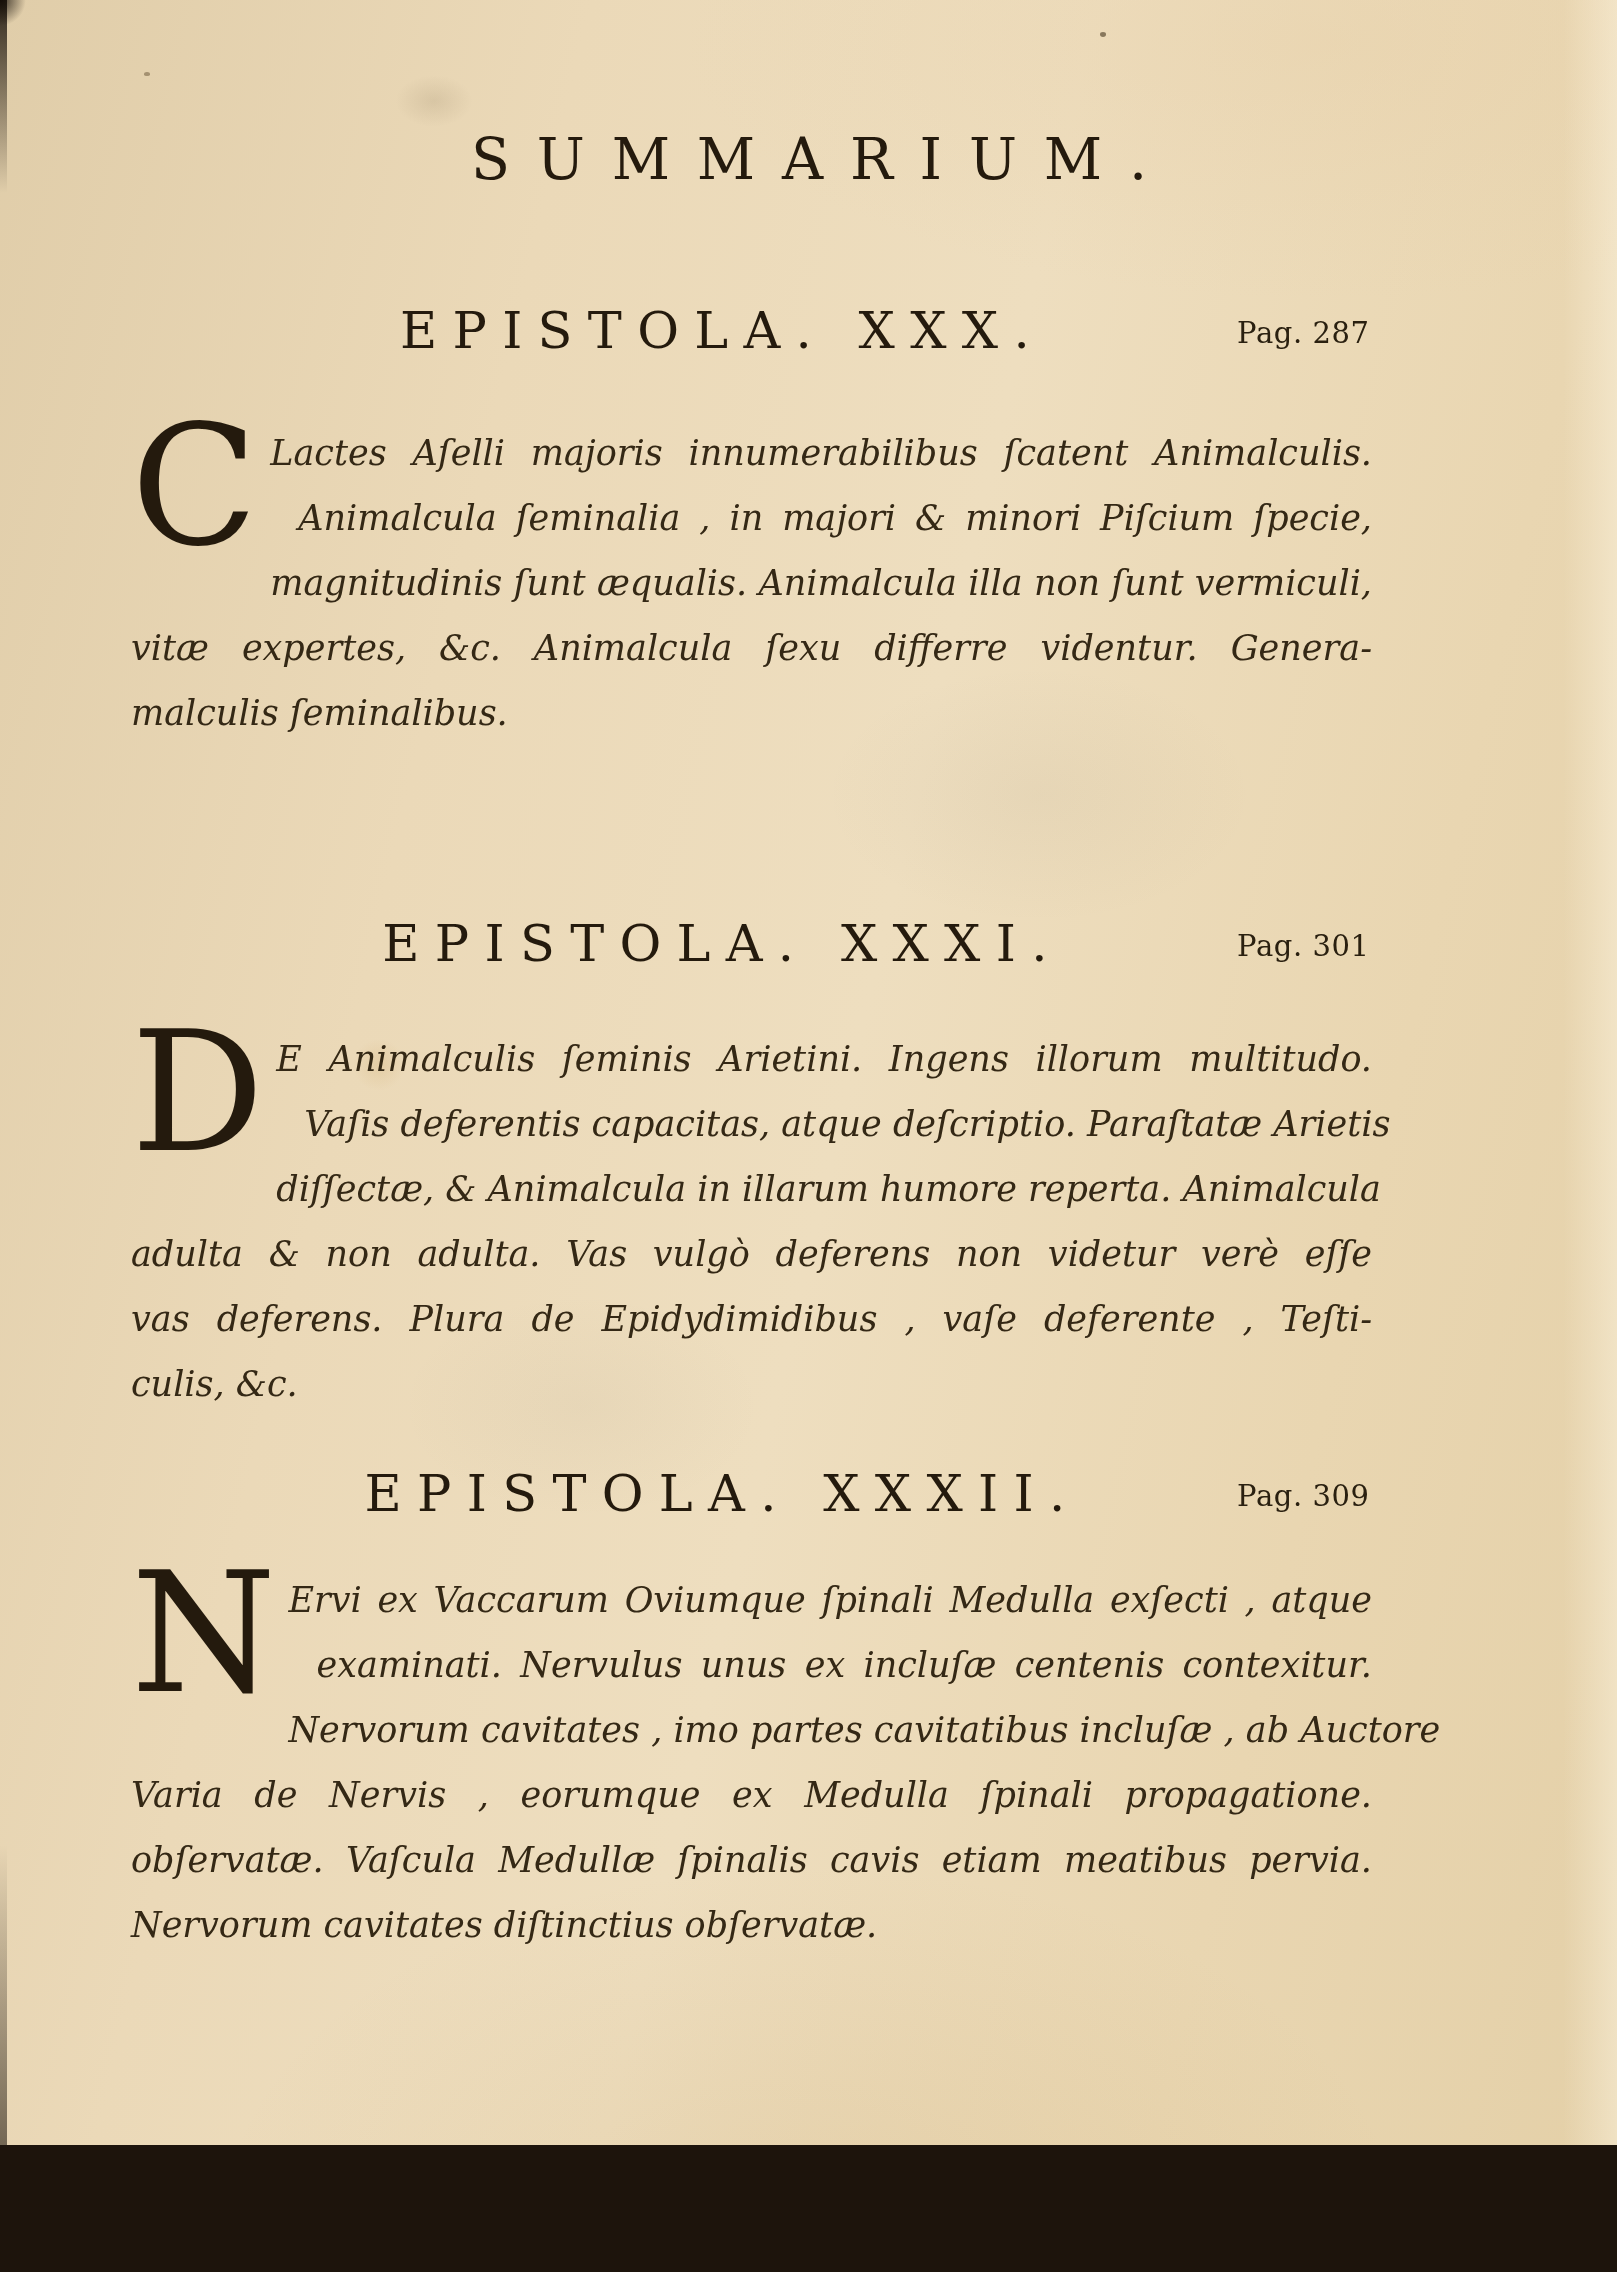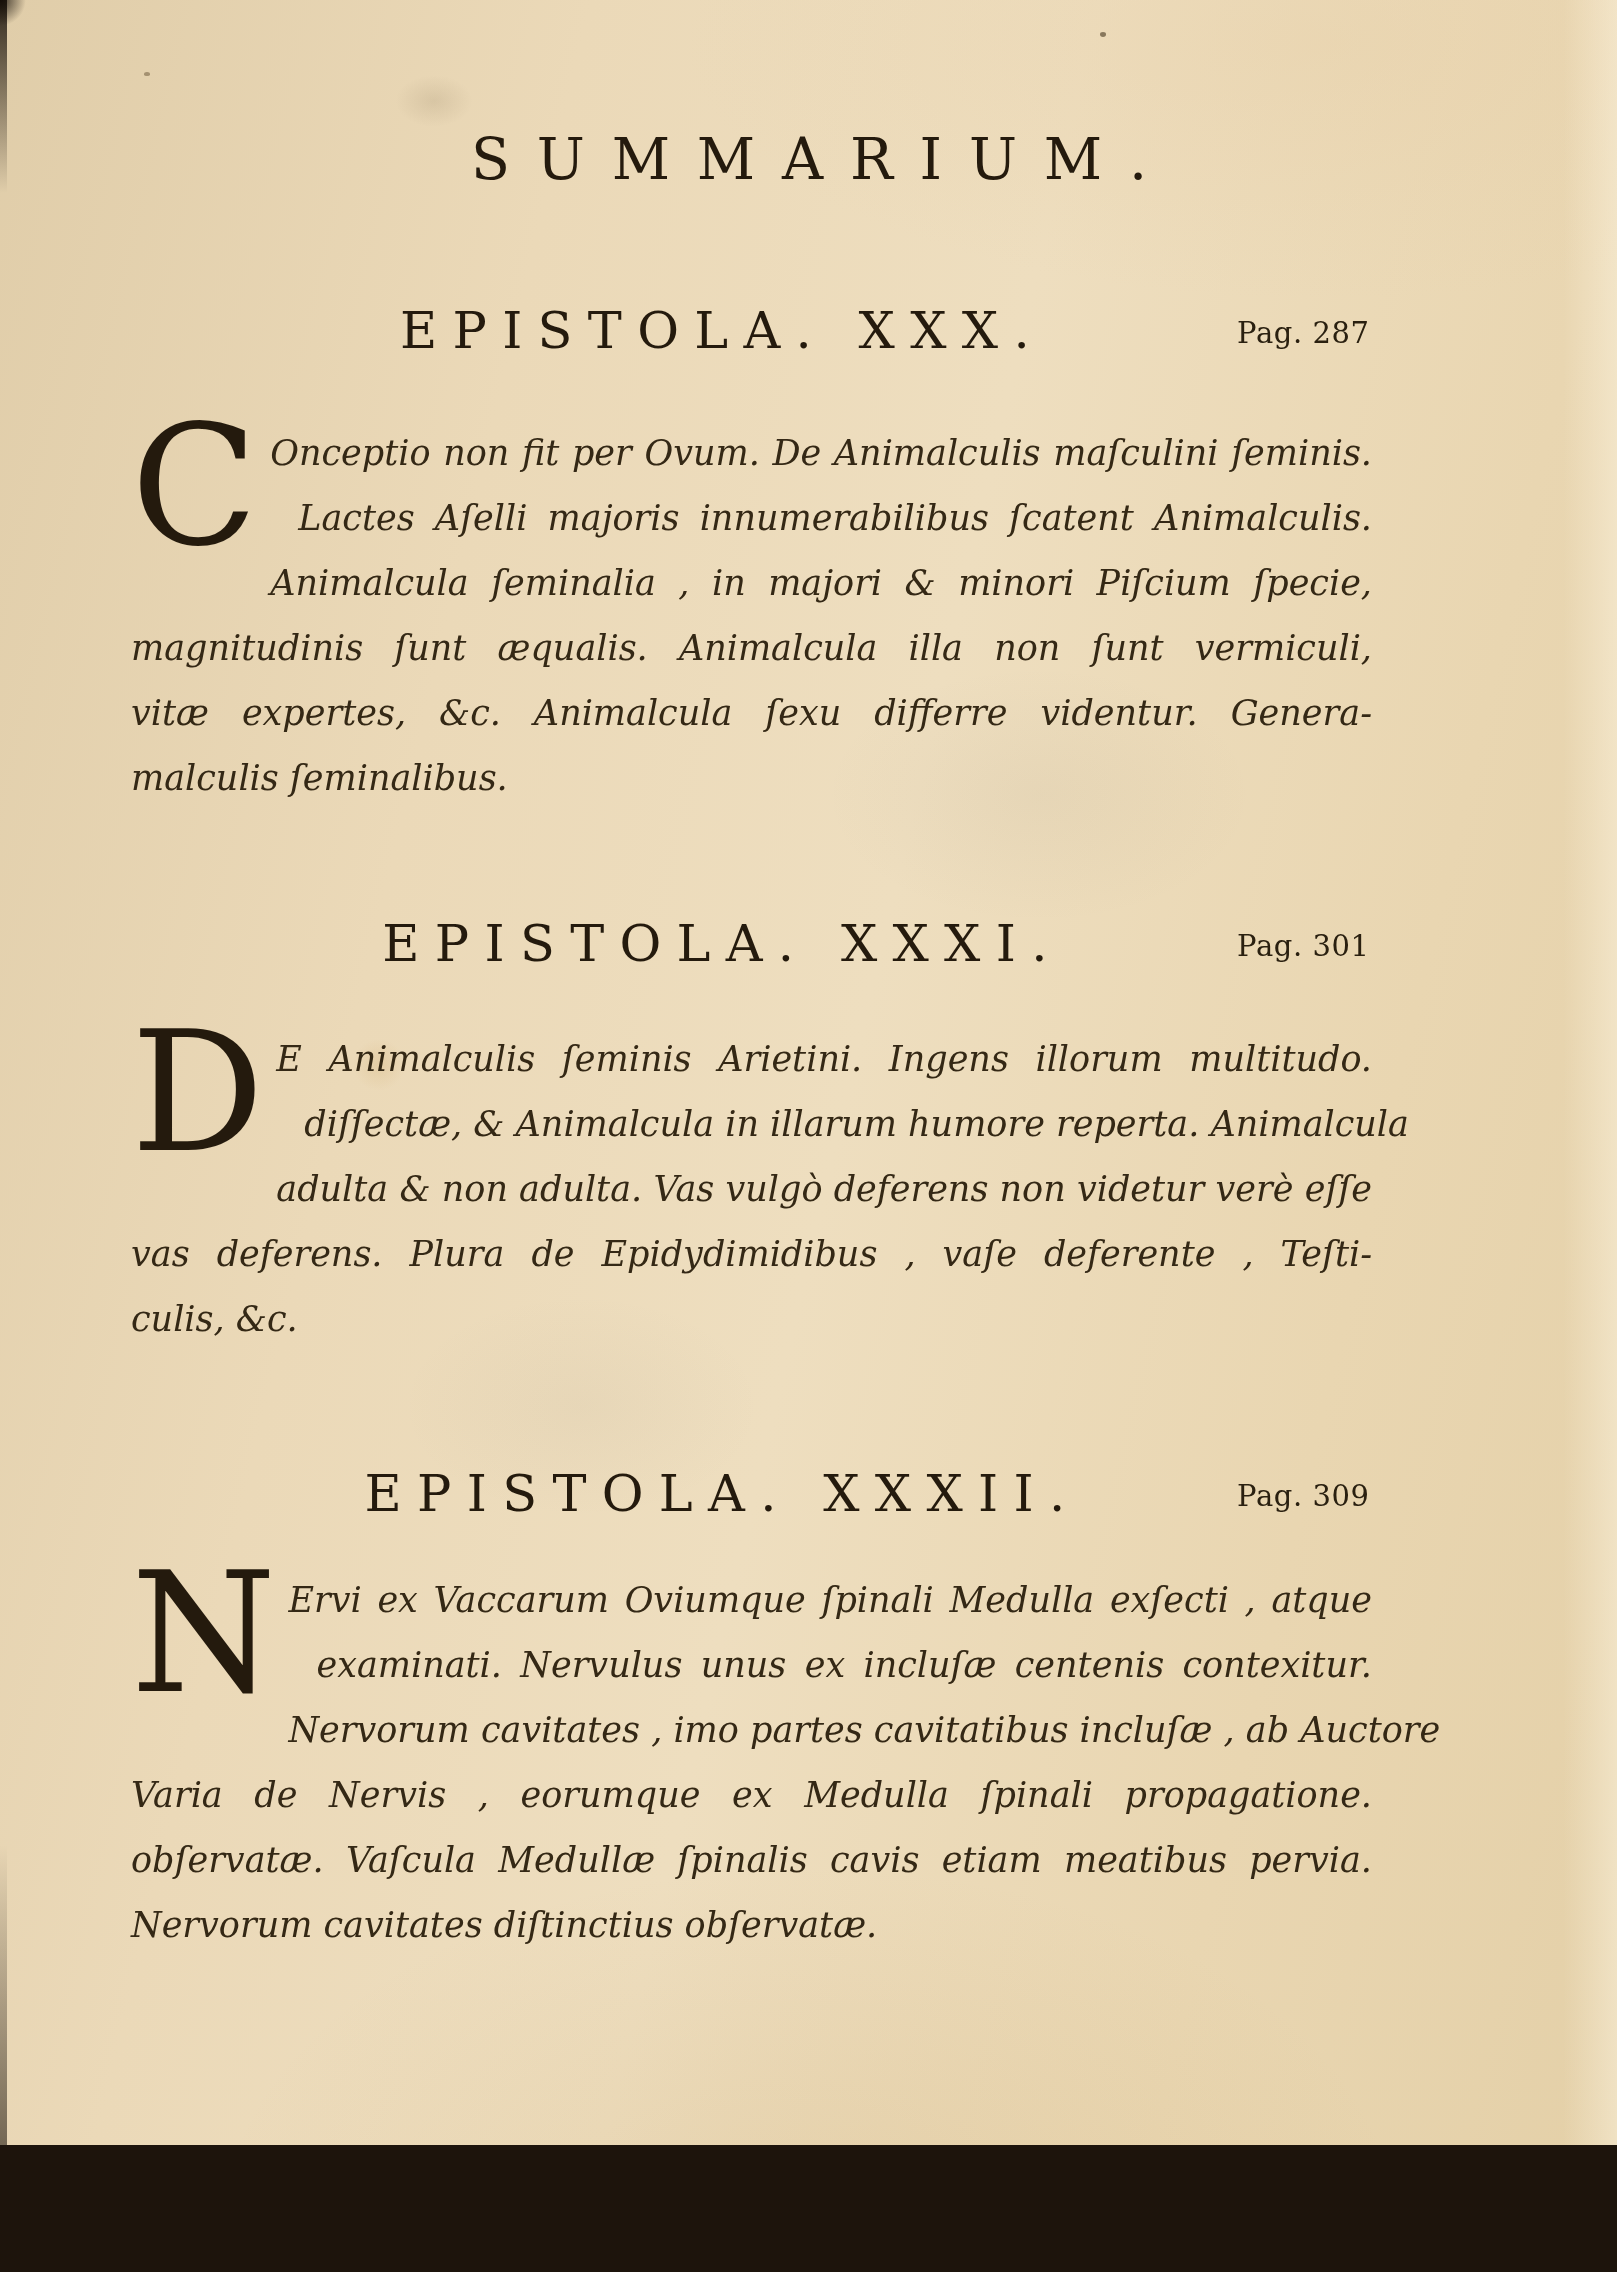--- a/index.html
+++ b/index.html
@@ -88,37 +88,37 @@
 
   <div class="title">SUMMARIUM.</div>
 
   <div class="head-row hr1">
     <span class="head">EPISTOLA. XXX.</span>
     <span class="pageref">Pag. 287</span>
   </div>
   <div class="para p1">
     <span class="dropcap">C</span>
     <div class="lines">
-        <div class="ln">Onceptio non fit per Ovum. De Animalculis maſculini ſeminis.</div>
         <div class="ln">Lactes Aſelli majoris innumerabilibus ſcatent Animalculis.</div>
         <div class="ln">Animalcula ſeminalia , in majori &amp; minori Piſcium ſpecie,</div>
         <div class="ln">magnitudinis ſunt æqualis. Animalcula illa non ſunt vermiculi,</div>
         <div class="ln">vitæ expertes, &amp;c. Animalcula ſexu differre videntur. Genera-</div>
         <div class="ln last">malculis ſeminalibus.</div>
       </div>
   </div>
 
   <div class="head-row hr2">
     <span class="head">EPISTOLA. XXXI.</span>
     <span class="pageref">Pag. 301</span>
   </div>
   <div class="para p2">
     <span class="dropcap">D</span>
     <div class="lines">
         <div class="ln">E Animalculis ſeminis Arietini. Ingens illorum multitudo.</div>
+        <div class="ln">Vaſis deferentis capacitas, atque deſcriptio. Paraſtatæ Arietis</div>
         <div class="ln">diſſectæ, &amp; Animalcula in illarum humore reperta. Animalcula</div>
         <div class="ln">adulta &amp; non adulta. Vas vulgò deferens non videtur verè eſſe</div>
         <div class="ln">vas deferens. Plura de Epidydimidibus , vaſe deferente , Teſti-</div>
         <div class="ln last">culis, &amp;c.</div>
       </div>
   </div>
 
   <div class="head-row hr3">
     <span class="head">EPISTOLA. XXXII.</span>
     <span class="pageref">Pag. 309</span>

